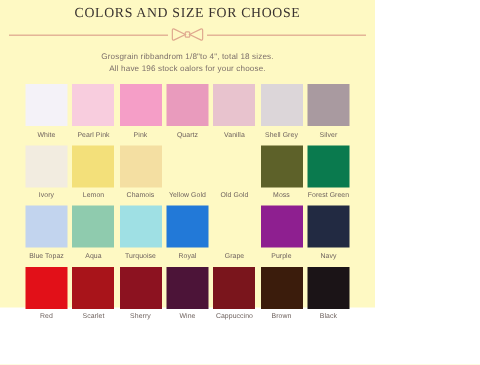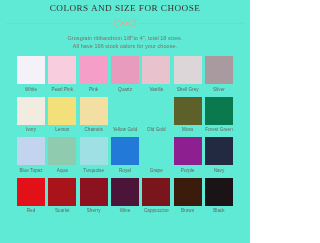--- a/index.html
+++ b/index.html
@@ -9,24 +9,24 @@
   body {
     width: 250px;
     height: 243px;
     background: #ffffff;
     font-family: "Liberation Sans", sans-serif;
     overflow: hidden;
   }
 
   .page {
     width: 250px;
-    height: 243px;
+    height: 205px;
     position: relative;
     box-sizing: border-box;
-    background: #5eead4;
+    background: #fef9c3;
   }
 
   
   .header {
     padding-top: 3px;
     text-align: center;
   }
   .title {
     font-family: "Liberation Serif", serif;
     font-size: 9.2px;

